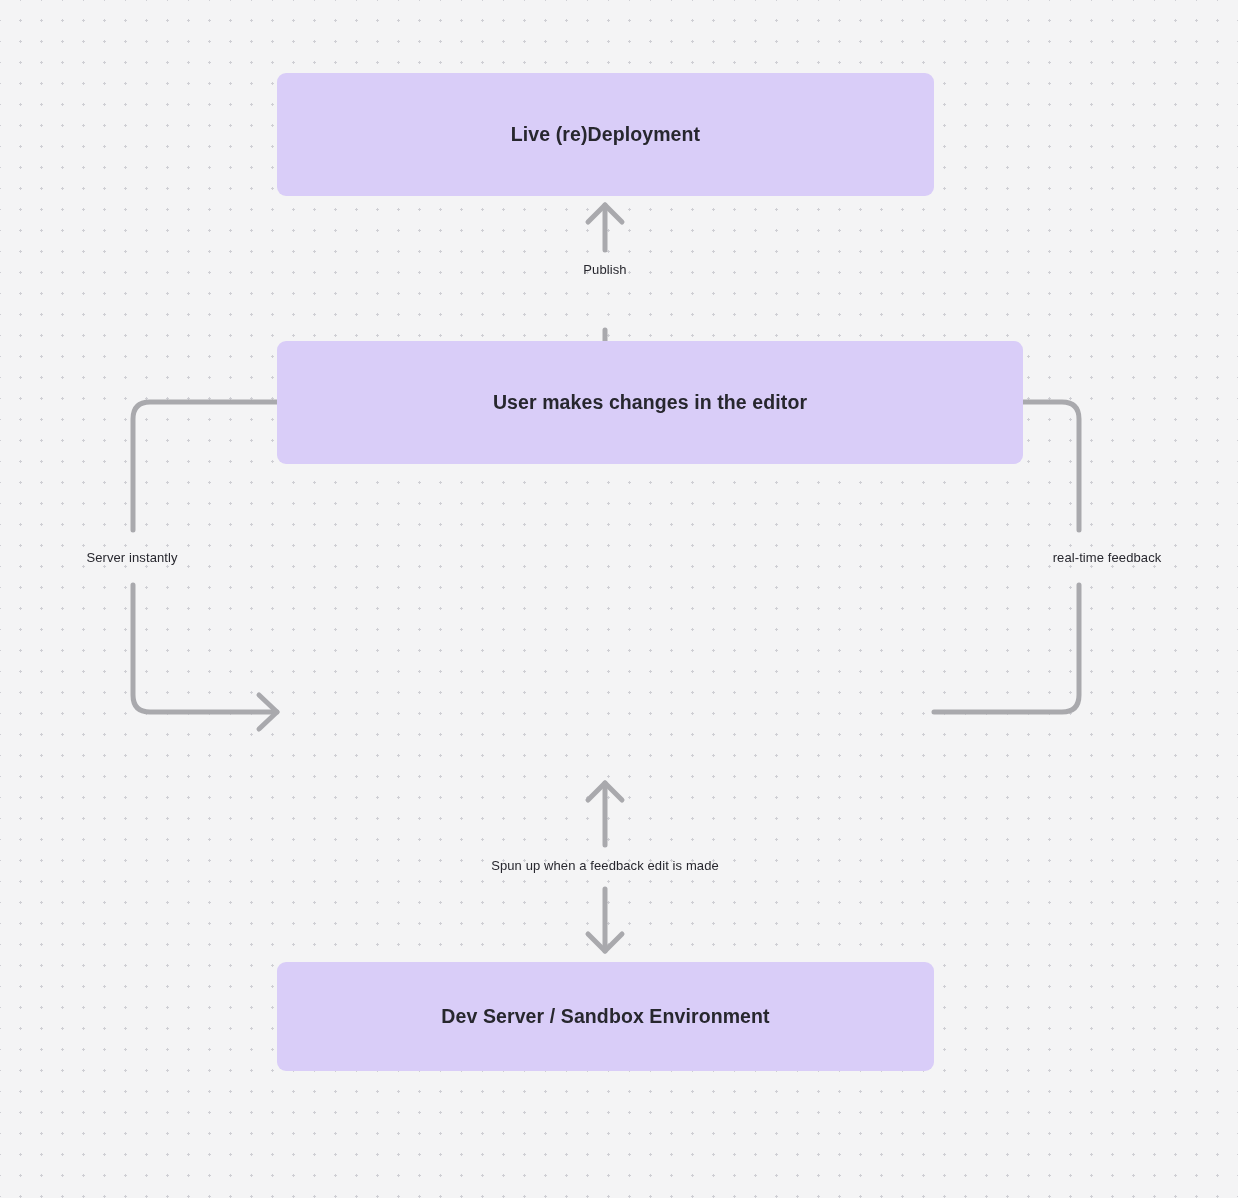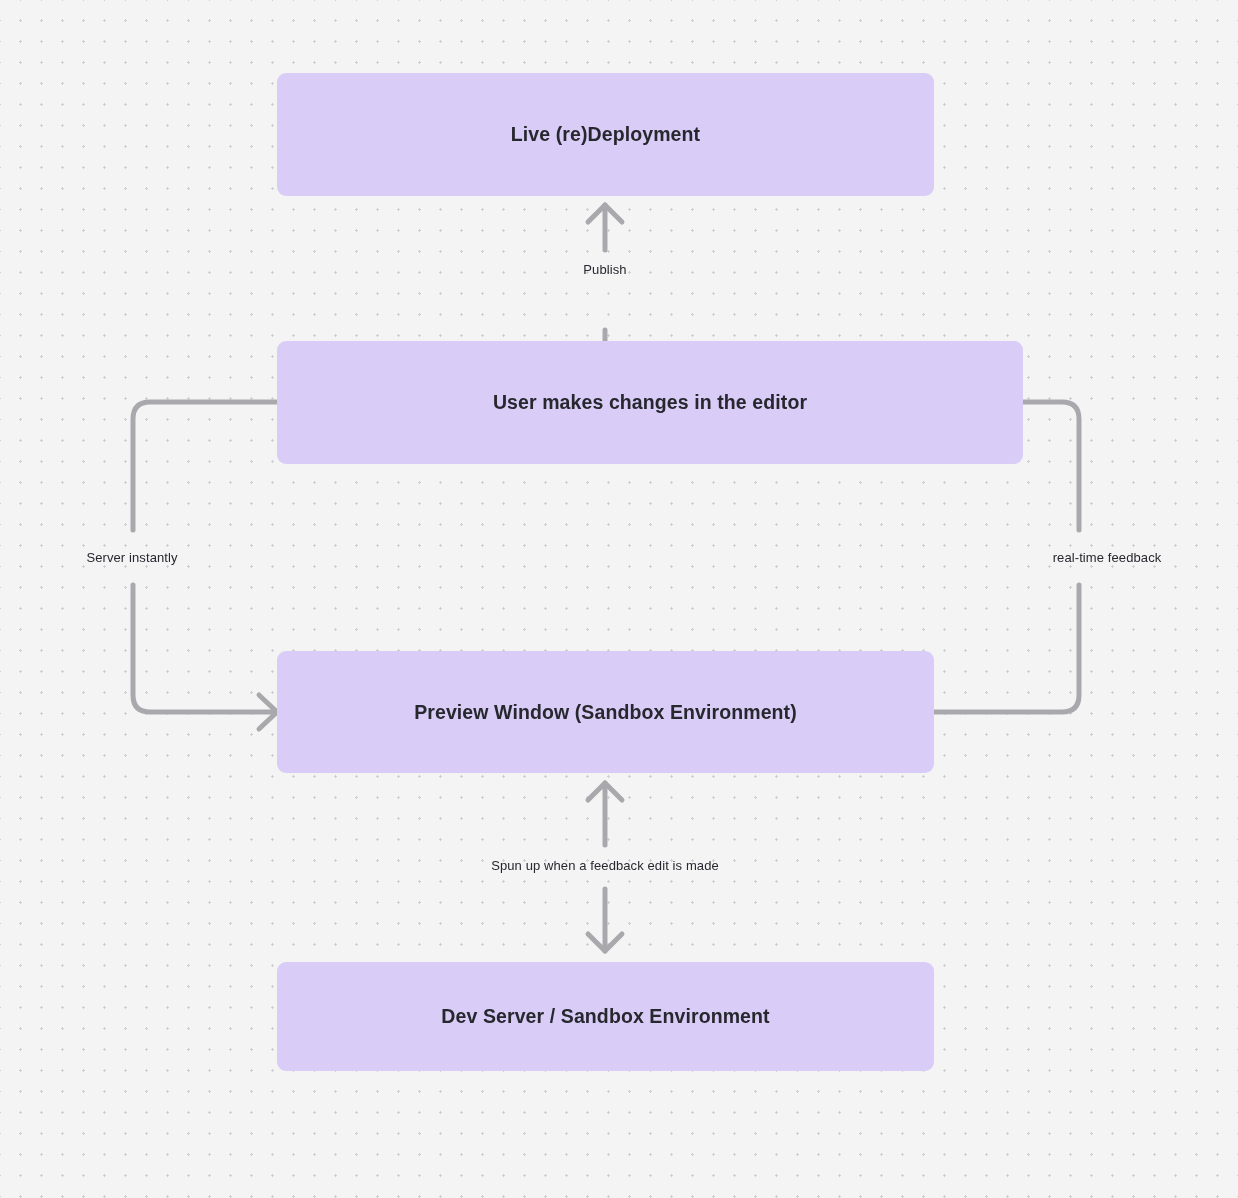--- a/index.html
+++ b/index.html
@@ -96,23 +96,20 @@
   </svg>
 
   <div class="node" style="left:277px; top:73px; width:657px; height:123px;">
     <span class="node-label">Live (re)Deployment</span>
   </div>
 
   <div class="node" style="left:277px; top:341px; width:746px; height:123px;">
     <span class="node-label">User makes changes in the editor</span>
   </div>
 
-  <div class="node" style="left:277px; top:651px; width:657px; height:122px;">
-    <span class="node-label">Preview Window (Sandbox Environment)</span>
-  </div>
 
   <div class="node" style="left:277px; top:962px; width:657px; height:109px;">
     <span class="node-label">Dev Server / Sandbox Environment</span>
   </div>
 
   <div class="edge-label" style="left:605px; top:270px;">Publish</div>
 
   <div class="edge-label" style="left:132px; top:558px;">Server instantly</div>
 
   <div class="edge-label" style="left:1079px; top:558px;margin-left:28px;">real-time feedback</div>

